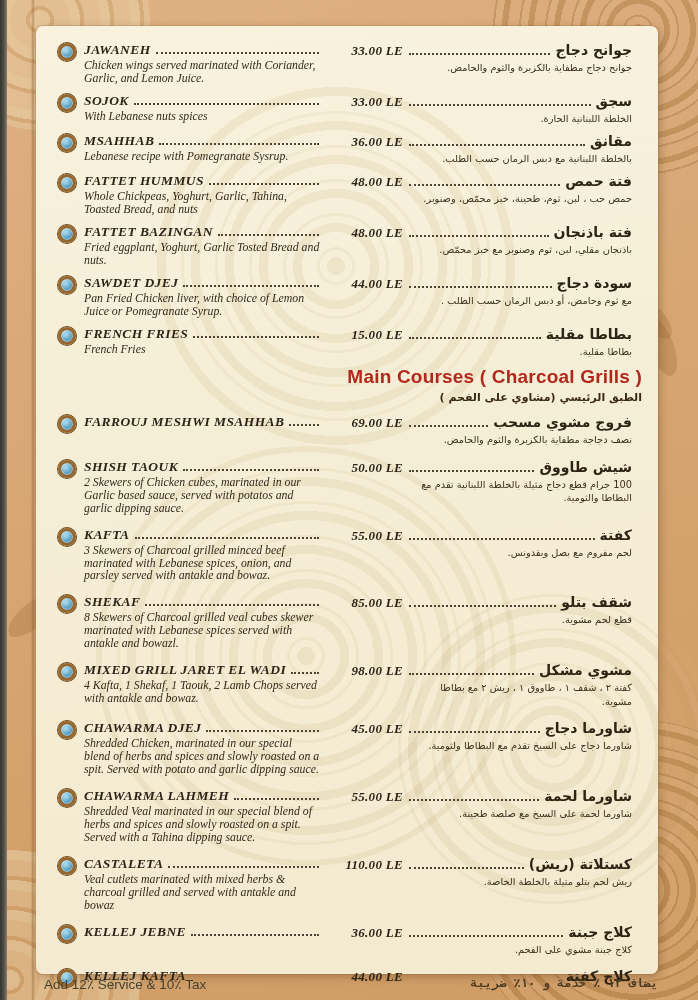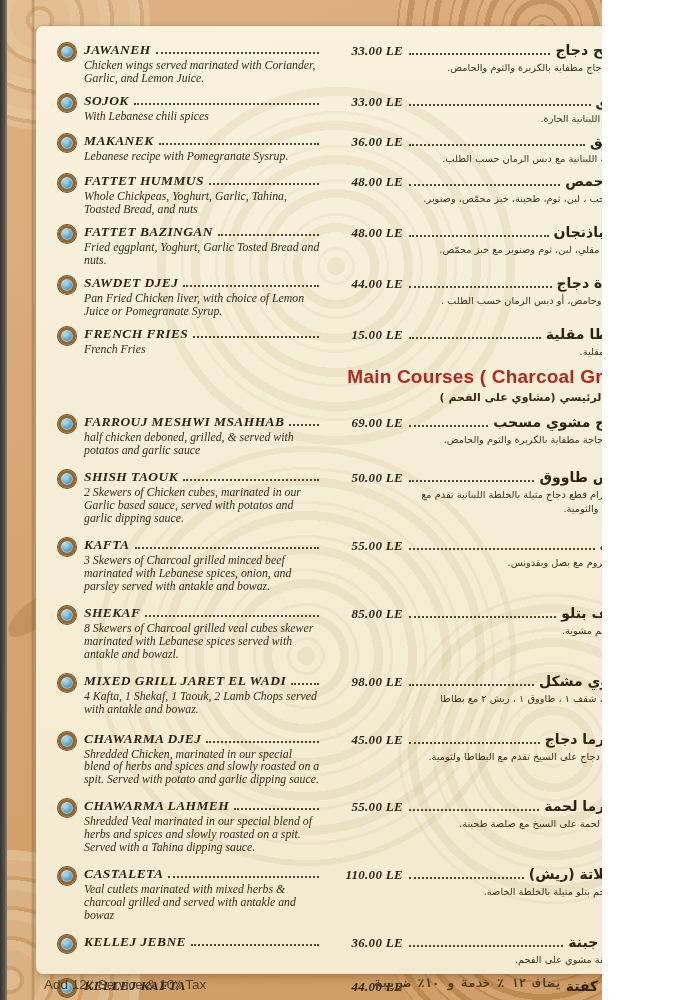--- a/index.html
+++ b/index.html
@@ -1,18 +1,18 @@
 <!DOCTYPE html>
 <html><head>
 <meta charset="utf-8">
 <style>
   html,body{margin:0;padding:0;}
   body{width:698px;height:1000px;overflow:hidden;font-family:"Liberation Serif",serif;}
 
-  .page{position:relative;width:602px;height:1000px;overflow:hidden;
+  .page{position:relative;width:698px;height:1000px;overflow:hidden;
     background:linear-gradient(160deg,#deb184 0%,#d8a876 35%,#d3a06a 70%,#cf9c66 100%);}
 
   
   .scan-edge{position:absolute;left:0;top:0;width:7px;height:1000px;
     background:linear-gradient(90deg,#35332e 0%,#56524a 60%,#8a7f6e 100%);z-index:5;}
   .fold-line{position:absolute;left:31px;top:0;width:4px;height:1000px;
     background:linear-gradient(90deg,rgba(140,95,45,.0),rgba(140,95,45,.45),rgba(140,95,45,0));z-index:5;}
 
   
   .deco{position:absolute;border-radius:50%;pointer-events:none;z-index:1;}
@@ -121,39 +121,39 @@
       <div class="ar-desc">جوانح دجاج مطفاية بالكزبرة والثوم والحامض.</div>
     </div>
   </div>
         <div class="row">
     <span class="badge"></span>
     <div class="en-block">
       <div class="name-line">
         <span class="item-name">SOJOK</span>
         <span class="leader"></span>
       </div>
-      <div class="item-desc">With Lebanese chili spices</div>
+      <div class="item-desc">With Lebanese nuts spices</div>
     </div>
     <div class="price-cell">
       <span>33.00</span>
       <span>LE</span>
     </div>
     <div class="ar-block">
       <div class="ar-name-line">
         <span class="ar-name">سجق</span>
         <span class="ar-leader"></span>
       </div>
       <div class="ar-desc">الخلطة اللبنانية الحارة.</div>
     </div>
   </div>
         <div class="row">
     <span class="badge"></span>
     <div class="en-block">
       <div class="name-line">
-        <span class="item-name">MAKANEK</span>
+        <span class="item-name">MSAHHAB</span>
         <span class="leader"></span>
       </div>
       <div class="item-desc">Lebanese recipe with Pomegranate Sysrup.</div>
     </div>
     <div class="price-cell">
       <span>36.00</span>
       <span>LE</span>
     </div>
     <div class="ar-block">
       <div class="ar-name-line">
@@ -255,21 +255,20 @@
     </div>
 
     <div class="rows sec-main" id="section-1">
         <div class="row">
     <span class="badge"></span>
     <div class="en-block">
       <div class="name-line">
         <span class="item-name">FARROUJ MESHWI MSAHHAB</span>
         <span class="leader"></span>
       </div>
-      <div class="item-desc">half chicken deboned, grilled, &amp; served with  potatos and garlic sauce</div>
     </div>
     <div class="price-cell">
       <span>69.00</span>
       <span>LE</span>
     </div>
     <div class="ar-block">
       <div class="ar-name-line">
         <span class="ar-name">فروج مشوي مسحب</span>
         <span class="ar-leader"></span>
       </div>

